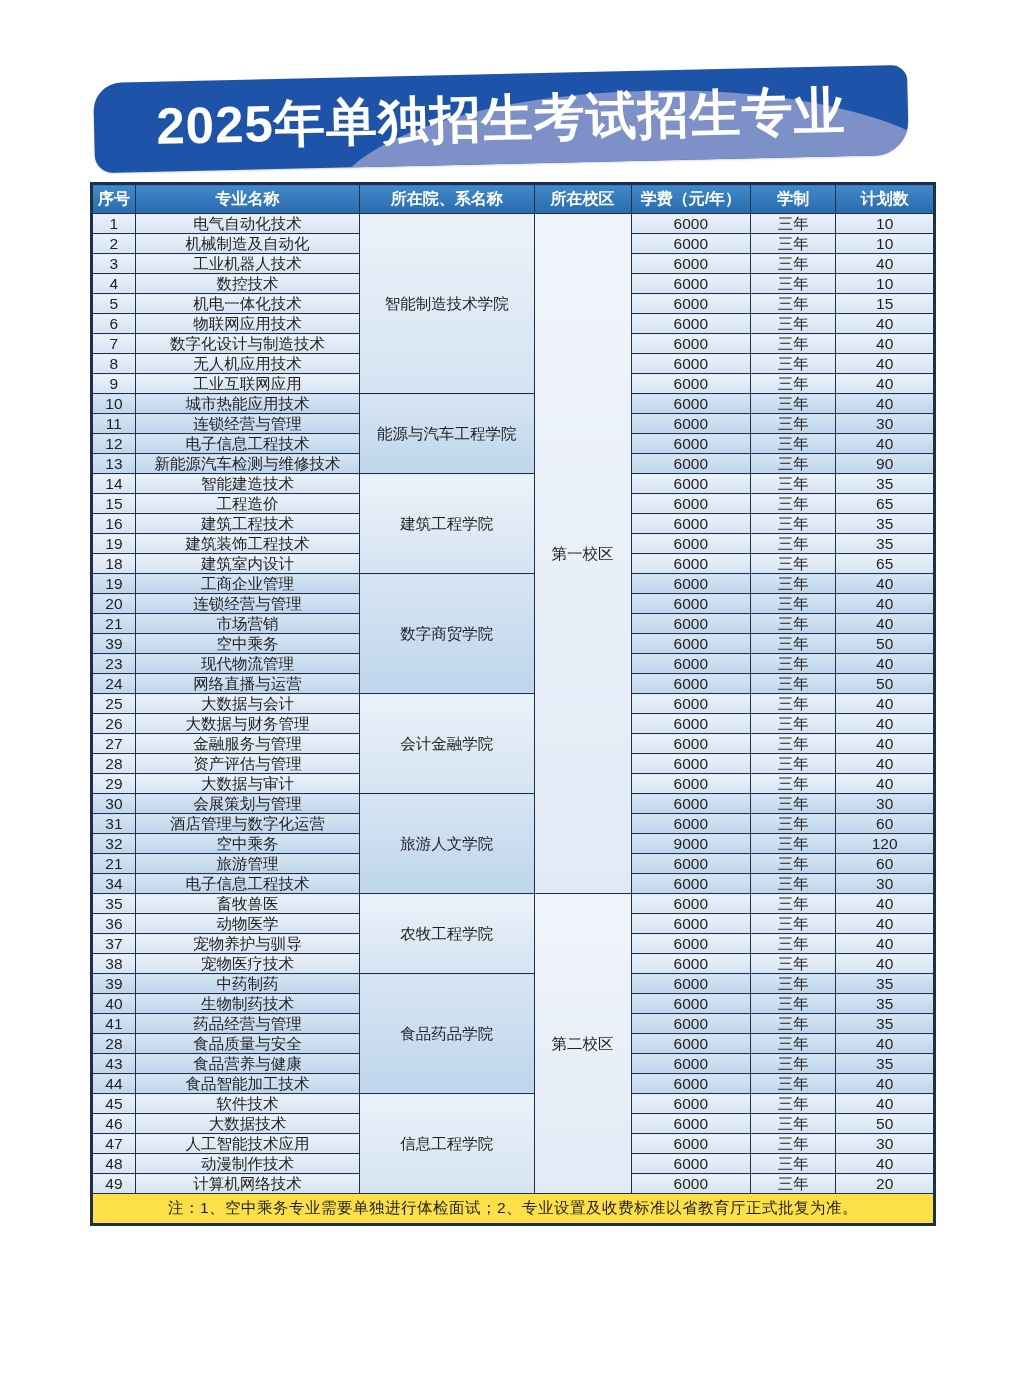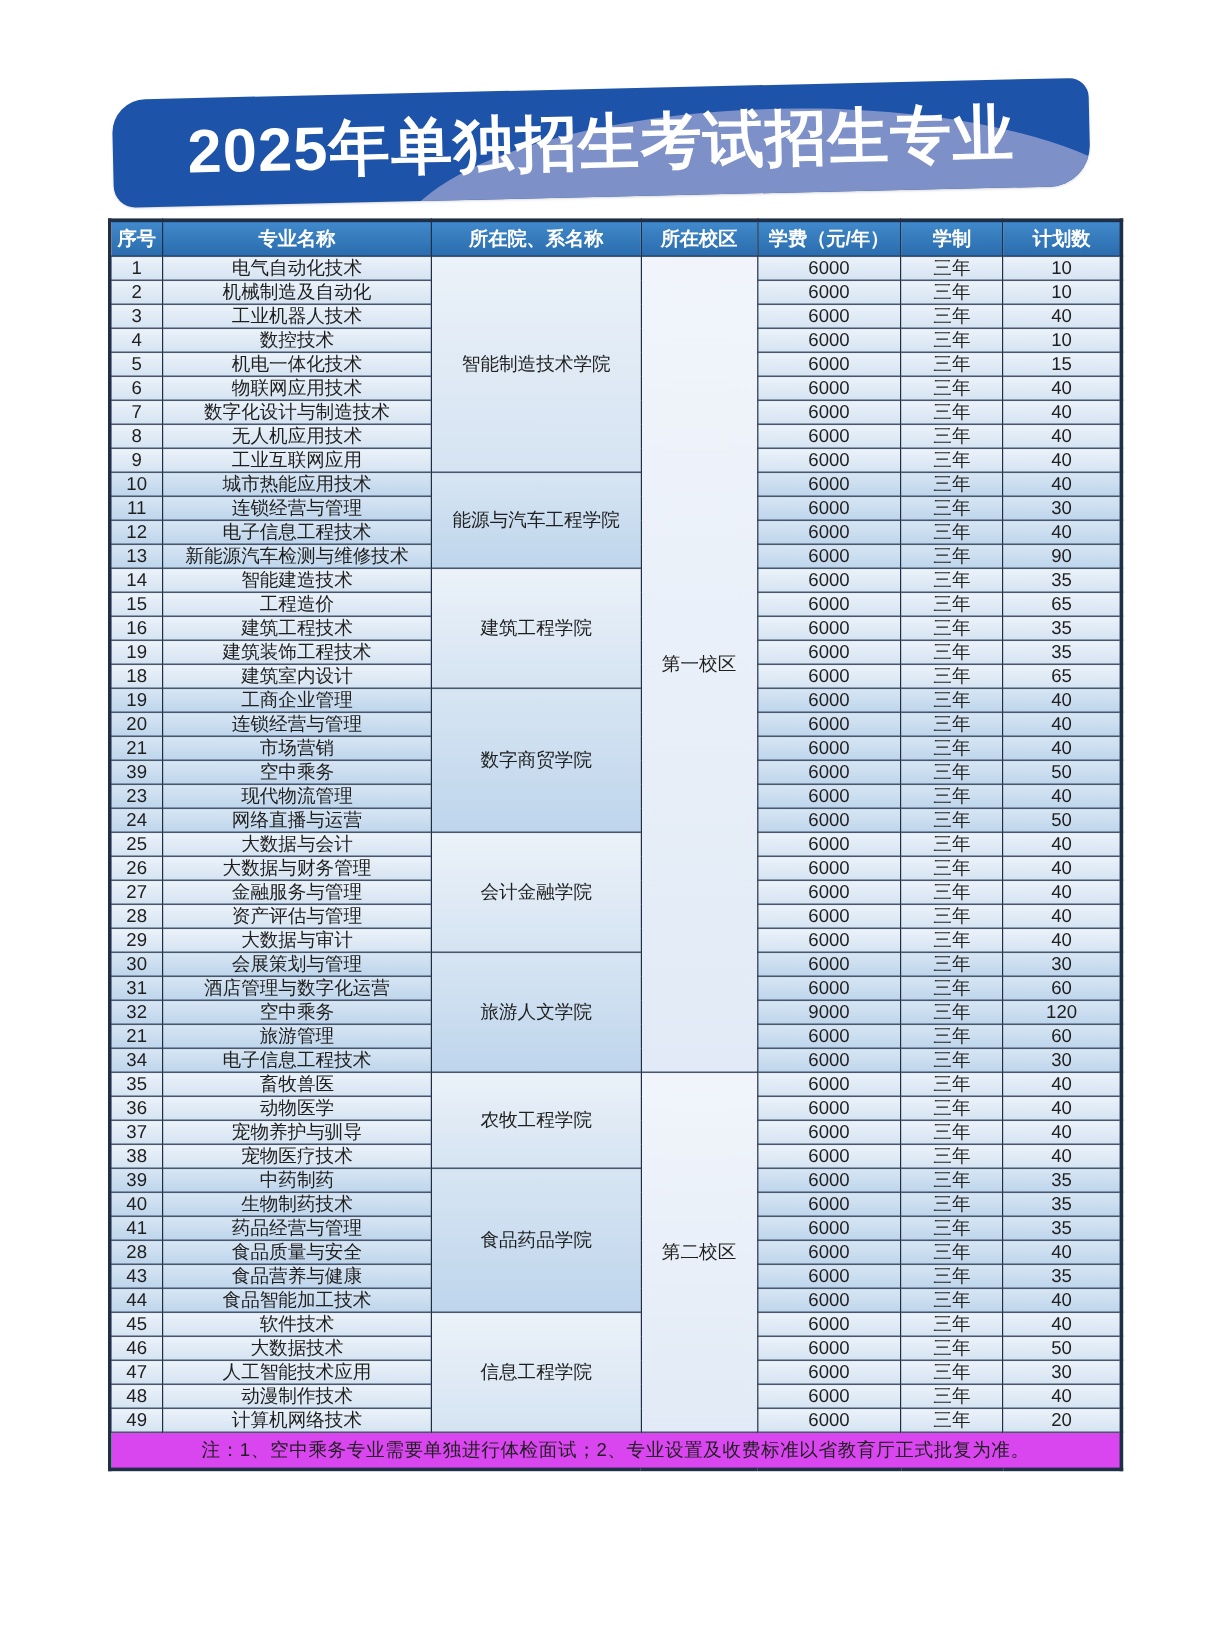--- a/index.html
+++ b/index.html
@@ -65,21 +65,21 @@
     height:20px;
     font-size:15.5px;
     line-height:1;
   }
   td.shade-light { background:linear-gradient(180deg,#ebf2f9 0%,#d5e3f2 100%); }
   td.shade-dark  { background:linear-gradient(180deg,#d7e5f3 0%,#bed5ec 100%); }
   td.c-campus    { background:linear-gradient(180deg,#f1f5fb 0%,#e1eaf6 100%); font-size:16px; }
   td.c-college   { font-size:16px; }
   tr.note-row td {
     height:31px;
-    background:#d946ef;
+    background:#fde047;
     font-size:15.5px;
     letter-spacing:0.5px;
   }
 </style>
 </head>
 <body>
 
 <div class="page">
 
   <div class="banner">

